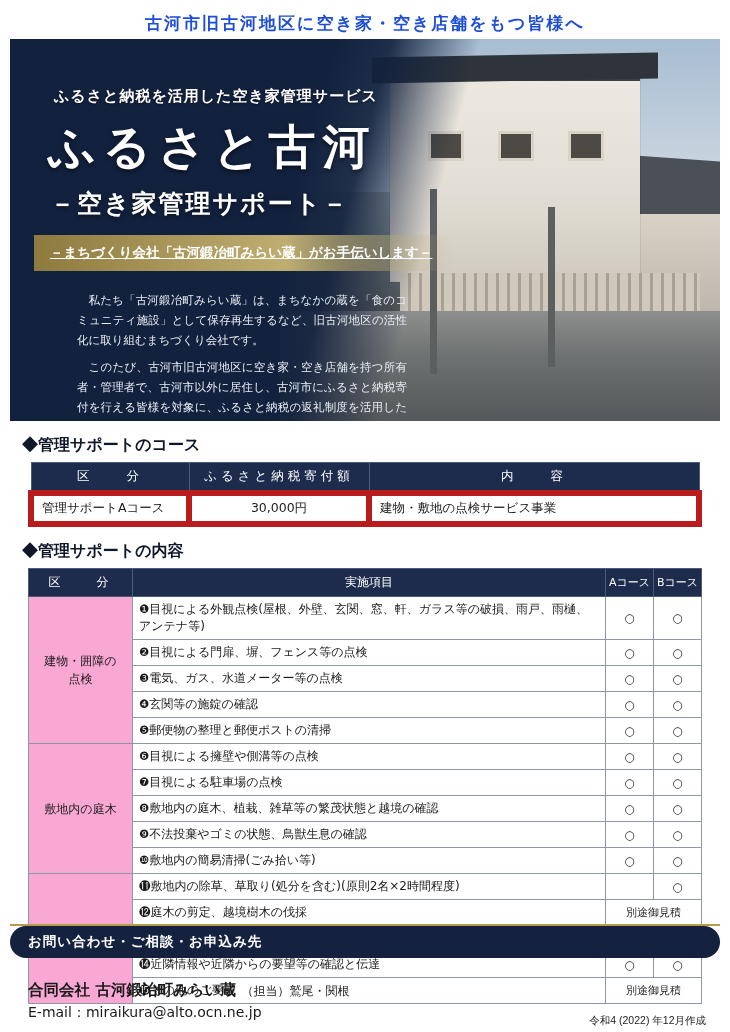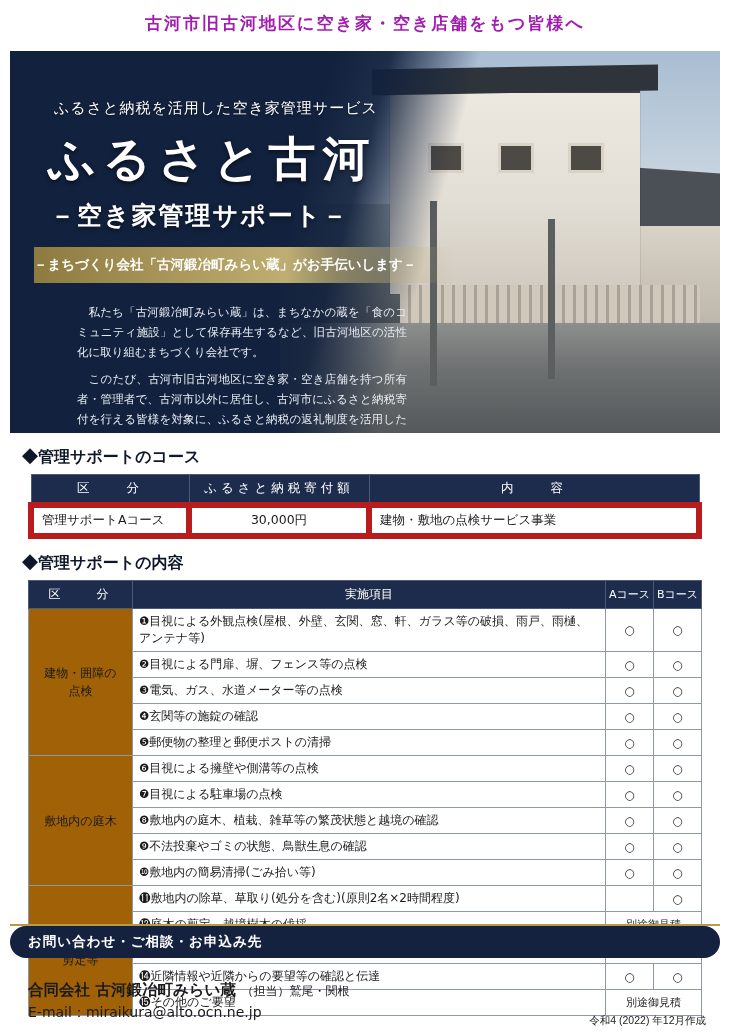--- a/index.html
+++ b/index.html
@@ -11,22 +11,22 @@
     color:#1a1a1a;
     overflow:hidden;
     position:relative;
   }
 
   
   .top-headline {
     text-align:center;
     font-size:17px;
     letter-spacing:2px;
-    color:#a21caf;
-    padding:12px 0 16px 0;
+    color:#1d4ed8;
+    padding:12px 0 4px 0;
     font-weight:bold;
     font-family:"DejaVu Sans", sans-serif;
   }
 
   
   .hero {
     position:relative;
     margin:0 10px;
     height:382px;
     background:#12213d;
@@ -88,21 +88,21 @@
   .hero-mask {
     position:absolute; top:0; left:0; width:100%; height:100%;
     background:linear-gradient(105deg, #12213d 0%, #12213d 40%, rgba(18,33,61,.92) 47%, rgba(18,33,61,0) 58%);
   }
   .hero-inner {
     position:absolute; left:0; top:0; width:100%; height:100%;
     padding:22px 24px 0 30px;
     color:#fff;
   }
   .hero-sub1 {
-    font-size:15px; font-weight:normal; letter-spacing:1px;
+    font-size:15px; font-weight:bold; letter-spacing:1px;
     margin:26px 0 0 14px;
     font-family:"DejaVu Sans", sans-serif;
     text-shadow:0 1px 2px rgba(0,0,0,.5);
   }
   .hero-title {
     font-size:47px; font-weight:bold; letter-spacing:7px;
     margin:10px 0 0 8px;
     font-family:"DejaVu Sans", sans-serif;
     text-shadow:0 2px 4px rgba(0,0,0,.55);
   }
@@ -111,22 +111,23 @@
     margin:8px 0 0 10px;
     font-family:"DejaVu Sans", sans-serif;
     text-shadow:0 2px 4px rgba(0,0,0,.5);
   }
   .hero-band {
     position:absolute; left:24px; top:196px; width:420px; height:36px;
     background:linear-gradient(to right,#8d7a3f,#bfae72 60%,rgba(191,174,114,0));
     display:flex; align-items:center;
   }
   .hero-band span {
-    font-size:13.5px; font-weight:bold; color:#ffffff; padding-left:0;
-    font-family:"DejaVu Sans", sans-serif;
+    font-size:13.5px; font-weight:bold; color:#ffffff; padding-left:16px;
+    font-family:"DejaVu Sans", sans-serif;
+    text-decoration:underline;
   }
   .hero-para {
     position:absolute; left:52px; top:252px; width:345px;
     font-size:11.5px; line-height:1.72; color:#e9eef5;
     font-family:"DejaVu Sans", sans-serif;
     text-align:justify;
   }
   .hero-para p { margin:0 0 8px 15px; text-indent:1em; }
 
   
@@ -165,21 +166,21 @@
     background:#1d2c4d; color:#fff; font-weight:normal;
     border:1px solid #4b5a77; padding:5px 2px;
   }
   .content-table th.kubun { width:104px; letter-spacing:4px; }
   .content-table th.item  { }
   .content-table th.ca, .content-table th.cb { width:48px; font-size:11px; letter-spacing:0; }
   .content-table td {
     border:1px solid #8e97a8; padding:4px 6px; background:#fff; vertical-align:middle;
   }
   .content-table td.kubun {
-    background:#a16207; text-align:center; font-size:12px; line-height:1.5;
+    background:#f9a8d4; text-align:center; font-size:12px; line-height:1.5;
   }
   .content-table td.mark { text-align:center; width:48px; font-size:12px; }
   .content-table td.mark.est { font-size:11px; letter-spacing:0; white-space:nowrap; }
   .num { font-size:11.5px; }
 
   
   .footer-wrap { position:absolute; left:0; bottom:0; width:100%; }
   .footer-bar {
     margin:0 10px; background:#14223f; color:#fff;
     font-size:13.5px; font-weight:bold; padding:7px 0 7px 18px;

